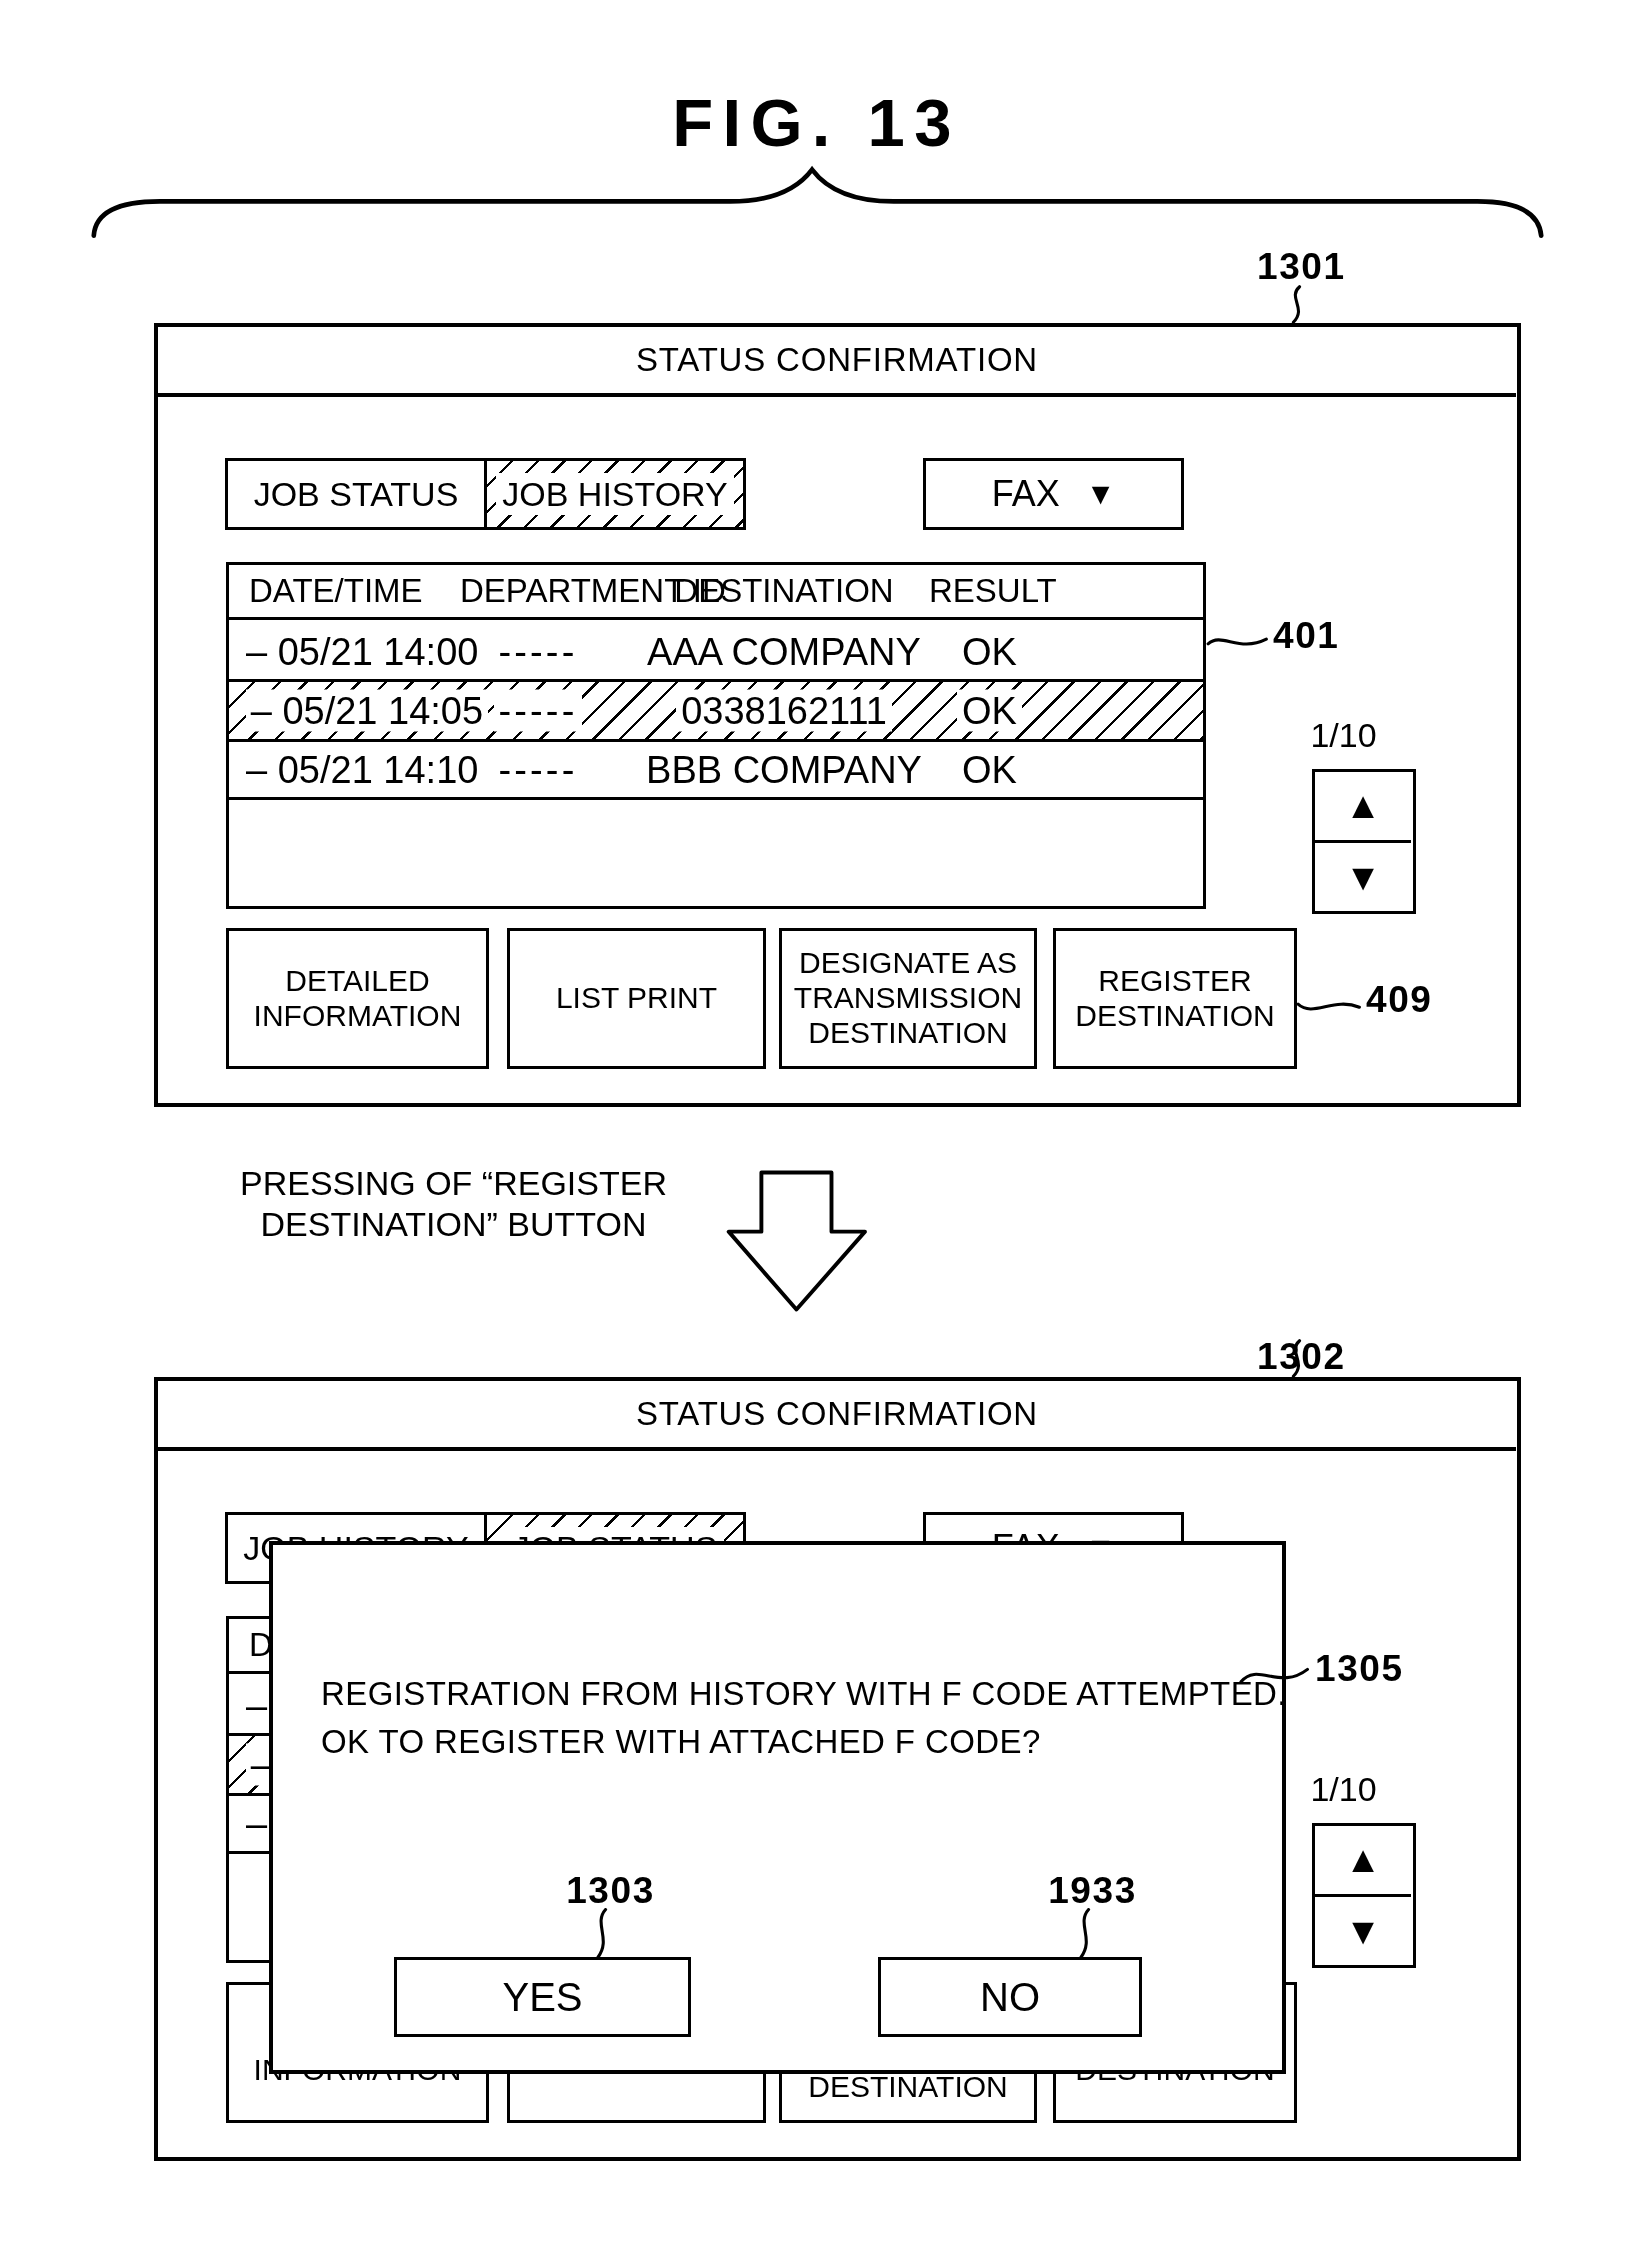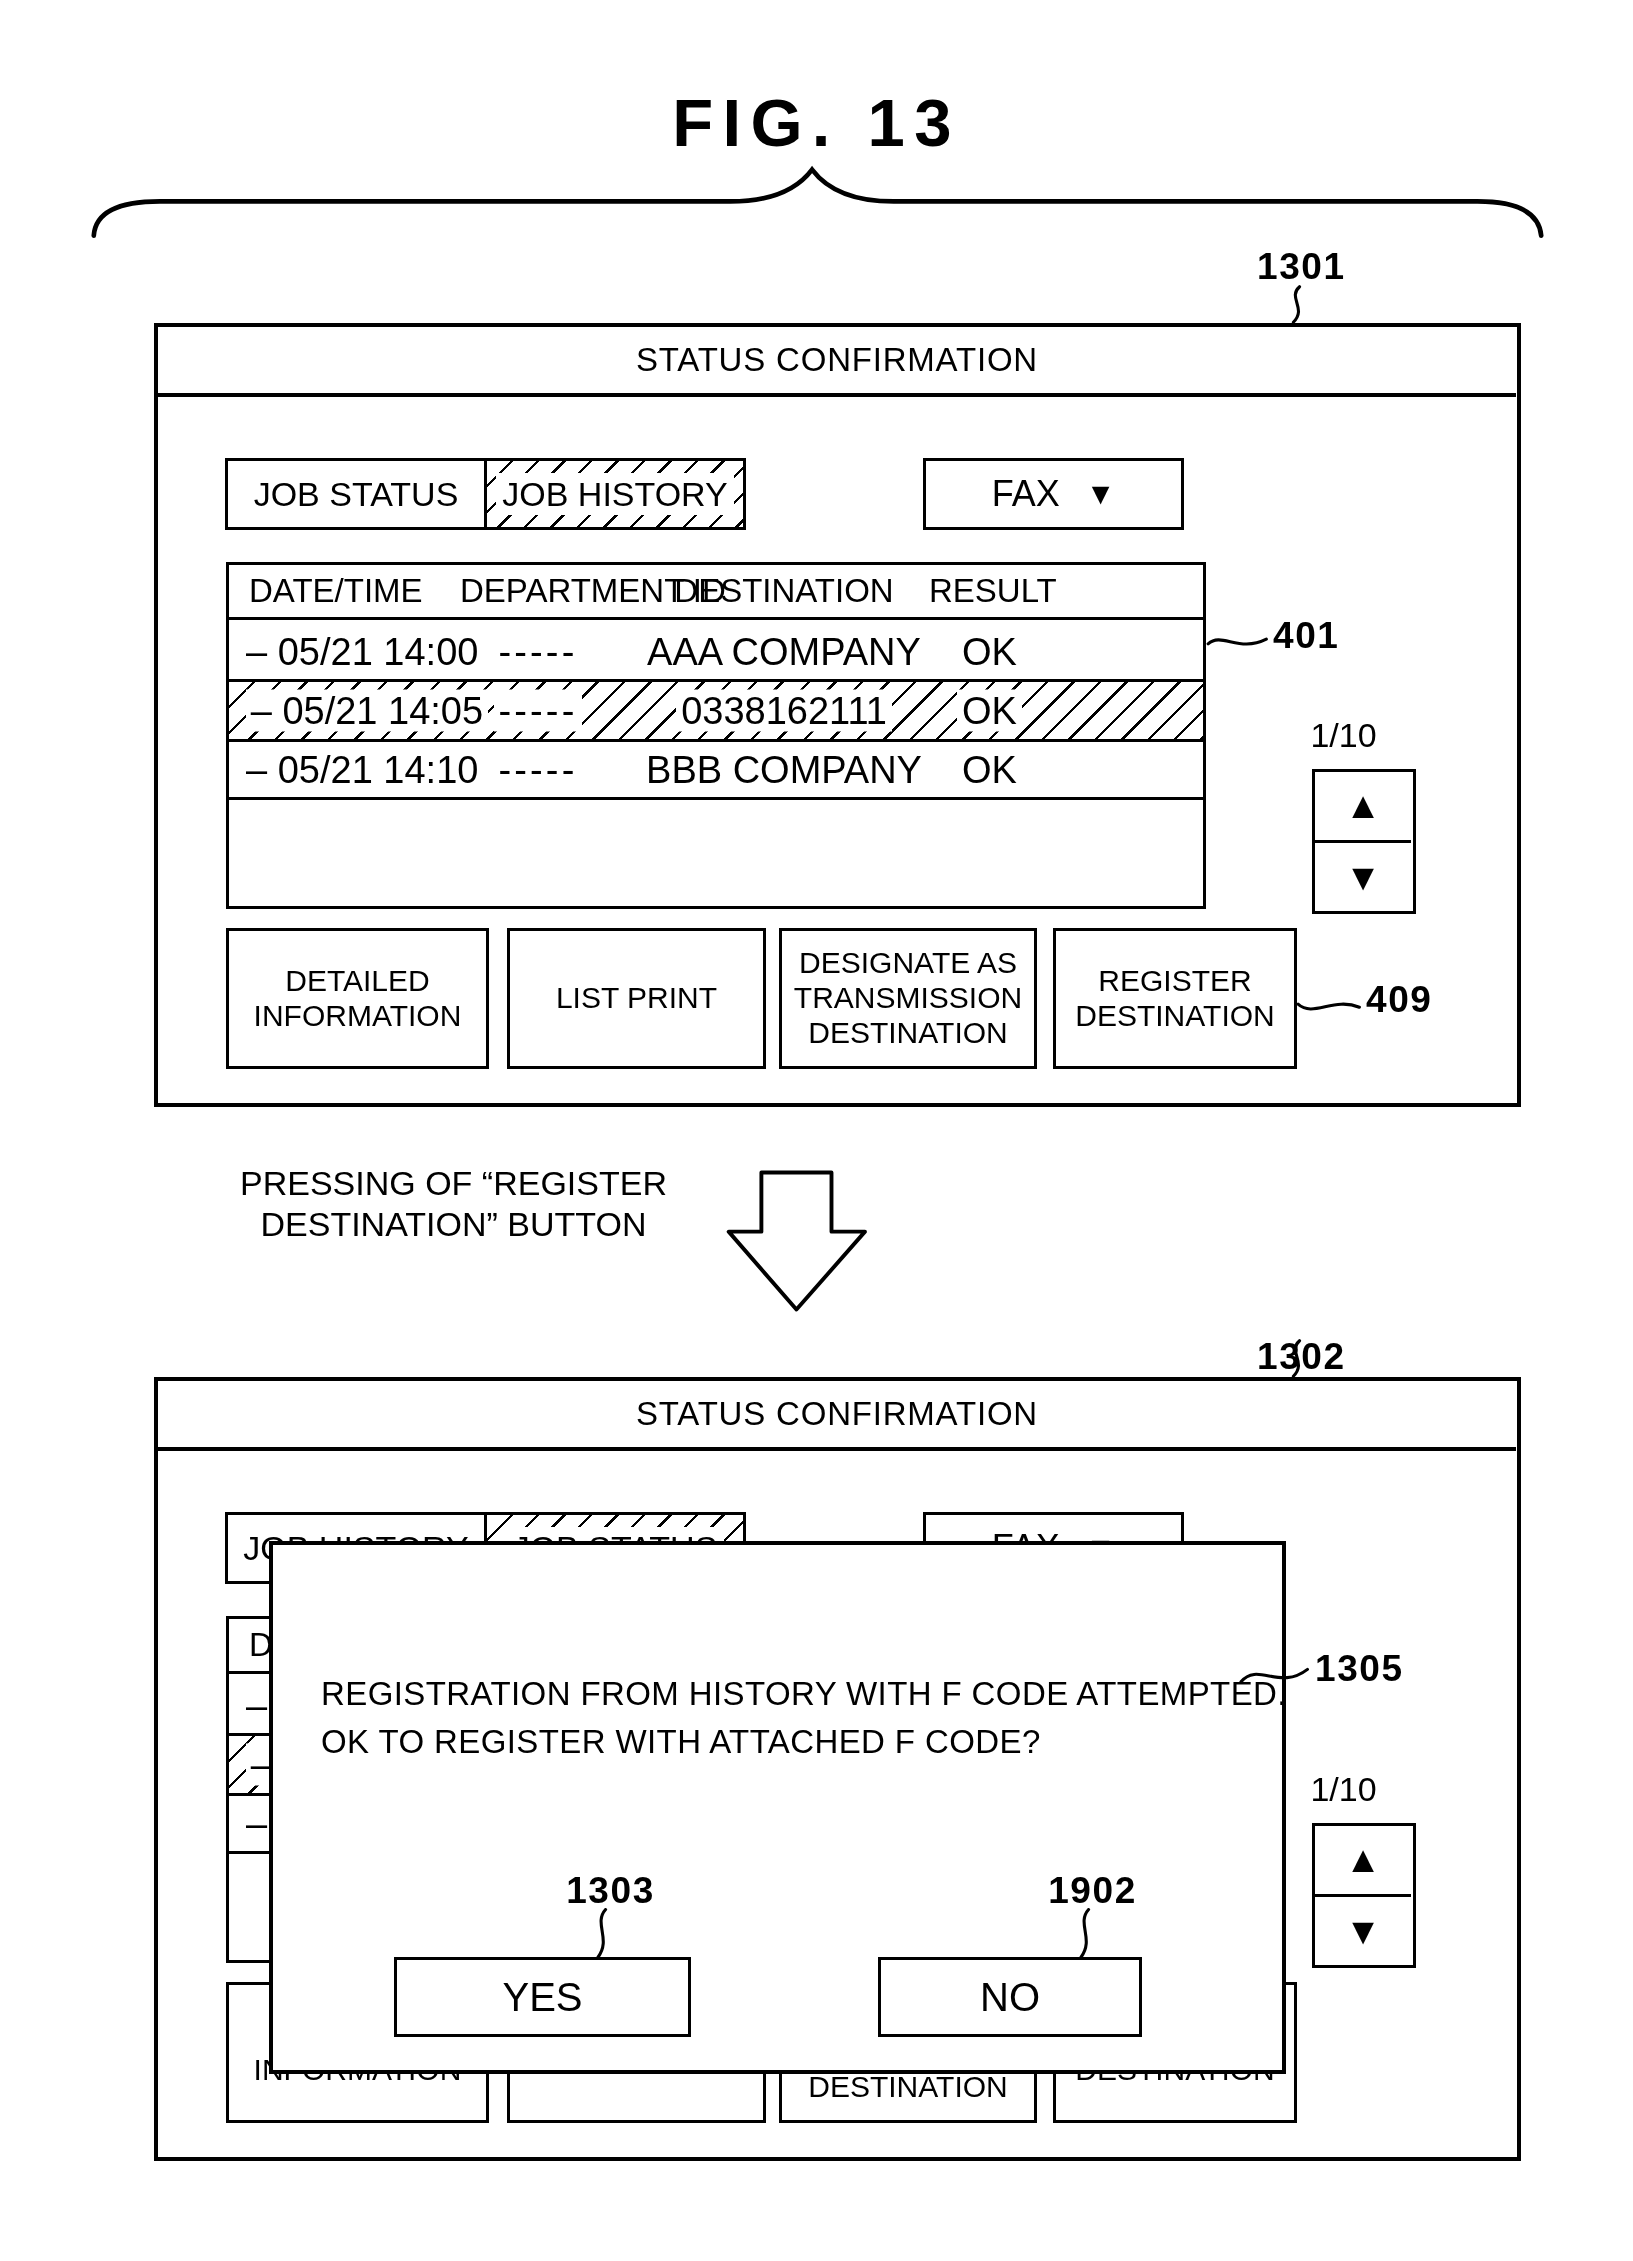--- a/index.html
+++ b/index.html
@@ -239,21 +239,21 @@
       <span>REGISTER DESTINATION</span>
     </div>
 
     <div class="abs dialog">
       <div class="dlg-msg">
         <div>REGISTRATION FROM HISTORY WITH F CODE ATTEMPTED.</div>
         <div>OK TO REGISTER WITH ATTACHED F CODE?</div>
       </div>
 
       <div class="dlg-ref ref" style="left:275px;">1303</div>
-      <div class="dlg-ref ref" style="left:757px;">1902</div>
+      <div class="dlg-ref ref" style="left:757px;">1933</div>
       <svg class="abs" style="left:317px;top:363px;" width="26.5" height="51" viewBox="0 0 34 66">
         <path d="M 20 2 C 4 20 28 40 10 64" fill="none" stroke="#000" stroke-width="4" stroke-linecap="round"></path>
       </svg>
       <svg class="abs" style="left:800px;top:363px;" width="26.5" height="51" viewBox="0 0 34 66">
         <path d="M 20 2 C 4 20 28 40 10 64" fill="none" stroke="#000" stroke-width="4" stroke-linecap="round"></path>
       </svg>
 
       <div class="dlg-btn" style="left:121px;width:297px;">
         <span>YES</span>
       </div>

